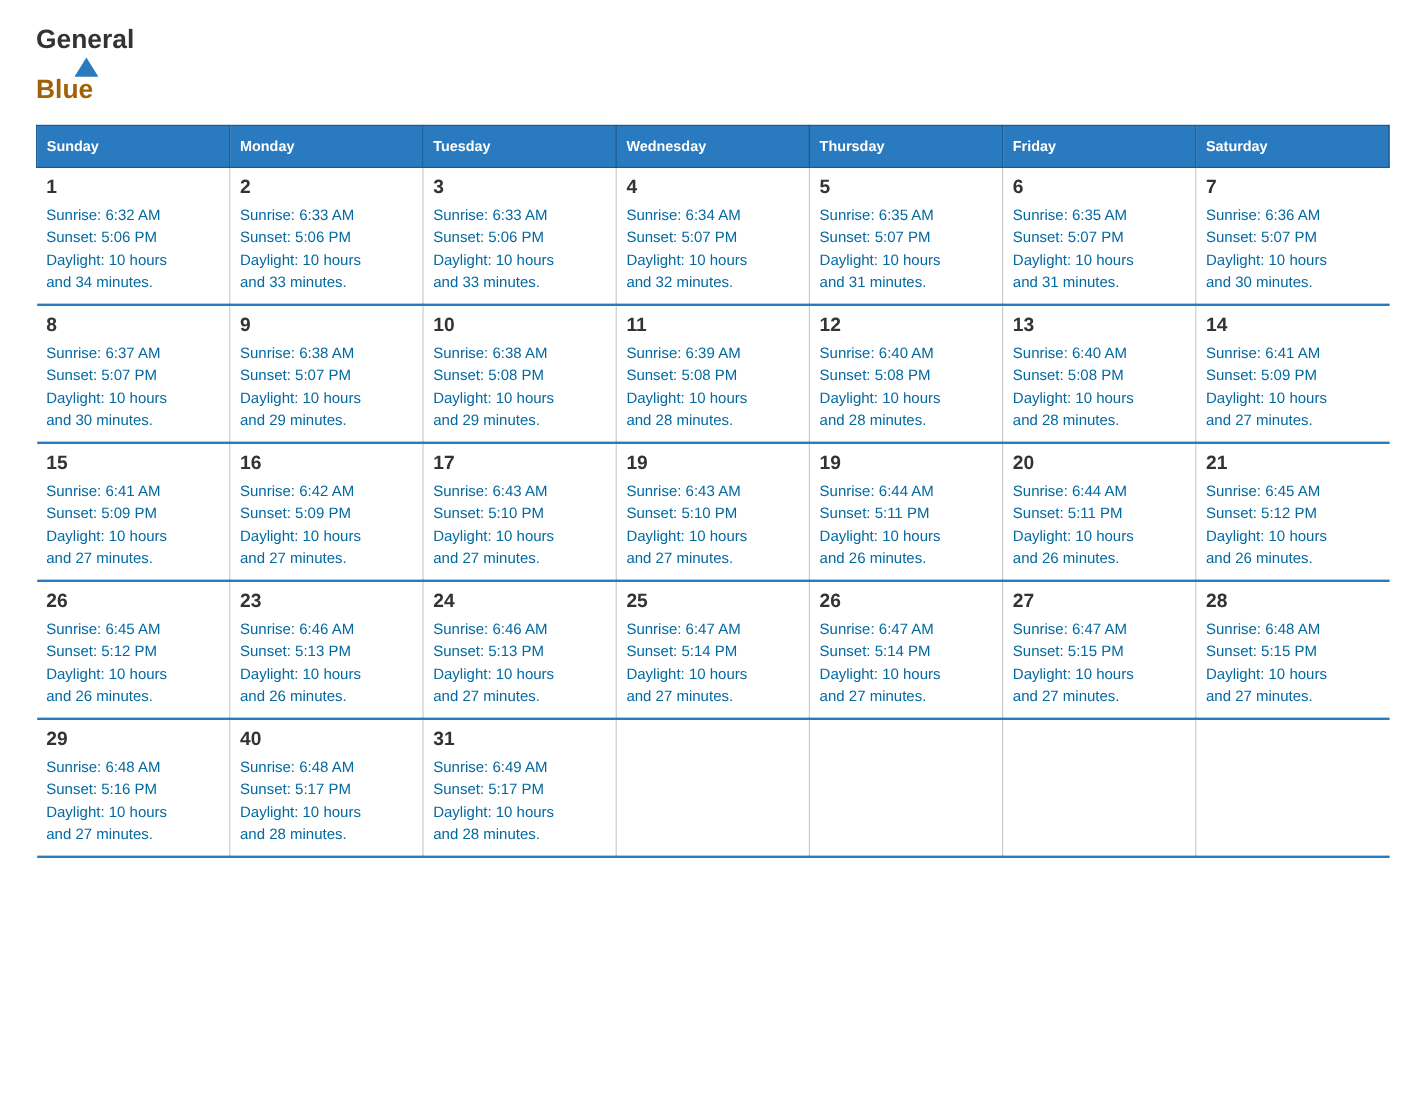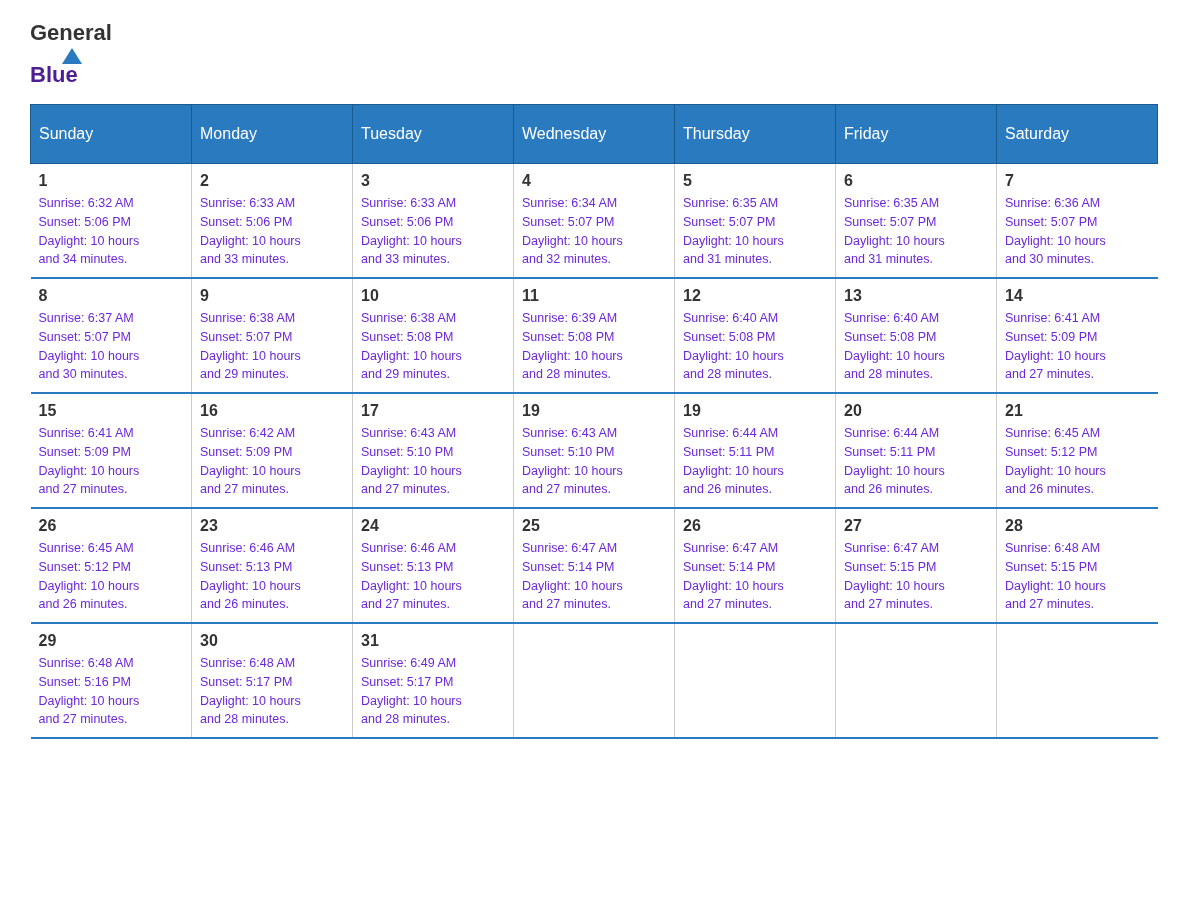--- a/index.html
+++ b/index.html
@@ -50,23 +50,23 @@
     }
     table {
       width: 100%;
       border-collapse: collapse;
     }
     thead tr {
       background-color: #2a7abf;
     }
     thead th {
       color: #fff;
-      font-size: 16px;
-      font-weight: normal;
-      padding: 20px 8px;
+      font-size: 12px;
+      font-weight: bold;
+      padding: 10px 8px;
       text-align: left;
       border: 1px solid #1a5a8f;
     }
     tbody tr {
       border-bottom: 2px solid #2a7abf;
     }
     tbody td {
       vertical-align: top;
       padding: 8px;
       font-size: 13px;
@@ -78,21 +78,21 @@
     }
     .day-number {
       font-size: 16px;
       font-weight: bold;
       margin-bottom: 4px;
       display: block;
     }
     .day-info {
       font-size: 12.5px;
       line-height: 1.5;
-      color: #6d28d9;
+      color: #0369a1;
     }
     tbody td:first-child {
       border-left: none;
     }
     tbody td:last-child {
       border-right: none;
     }
     tbody tr:last-child {
       border-bottom: 2px solid #2a7abf;
       margin-top: 10px;
@@ -118,21 +118,21 @@
   <div class="logo">
     <div class="logo-text">
       <span class="logo-general">General</span>
       <div class="logo-icon">
         <svg viewBox="0 0 20 20" xmlns="http://www.w3.org/2000/svg">
           <polygon points="10,2 20,18 0,18" fill="#2a7abf"></polygon>
         </svg>
       </div>
     </div>
     <div style="margin-top:-4px;">
-      <span class="logo-blue" style="font-size:22px; font-weight:bold; color:#4c1d95;">Blue</span>
+      <span class="logo-blue" style="font-size:22px; font-weight:bold; color:#a16207;">Blue</span>
     </div>
   </div>
 </div>
 
 <table>
   <thead>
     <tr>
     <th>Sunday</th>
         <th>Monday</th>
         <th>Tuesday</th>
@@ -407,21 +407,21 @@
         <td>
         <span class="day-number">29</span>
         <div class="day-info">
           Sunrise: 6:48 AM<br>
           Sunset: 5:16 PM<br>
           Daylight: 10 hours<br>
           and 27 minutes.
         </div>
       </td>
         <td>
-        <span class="day-number">30</span>
+        <span class="day-number">40</span>
         <div class="day-info">
           Sunrise: 6:48 AM<br>
           Sunset: 5:17 PM<br>
           Daylight: 10 hours<br>
           and 28 minutes.
         </div>
       </td>
         <td>
         <span class="day-number">31</span>
         <div class="day-info">

